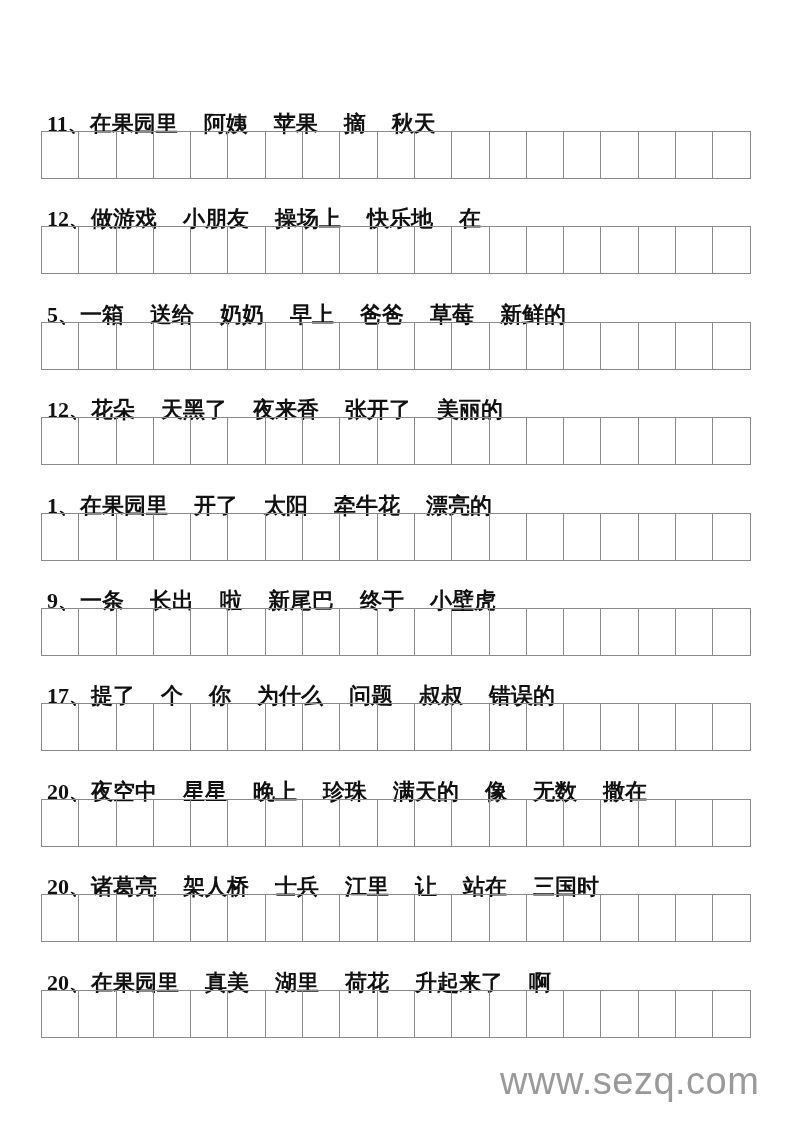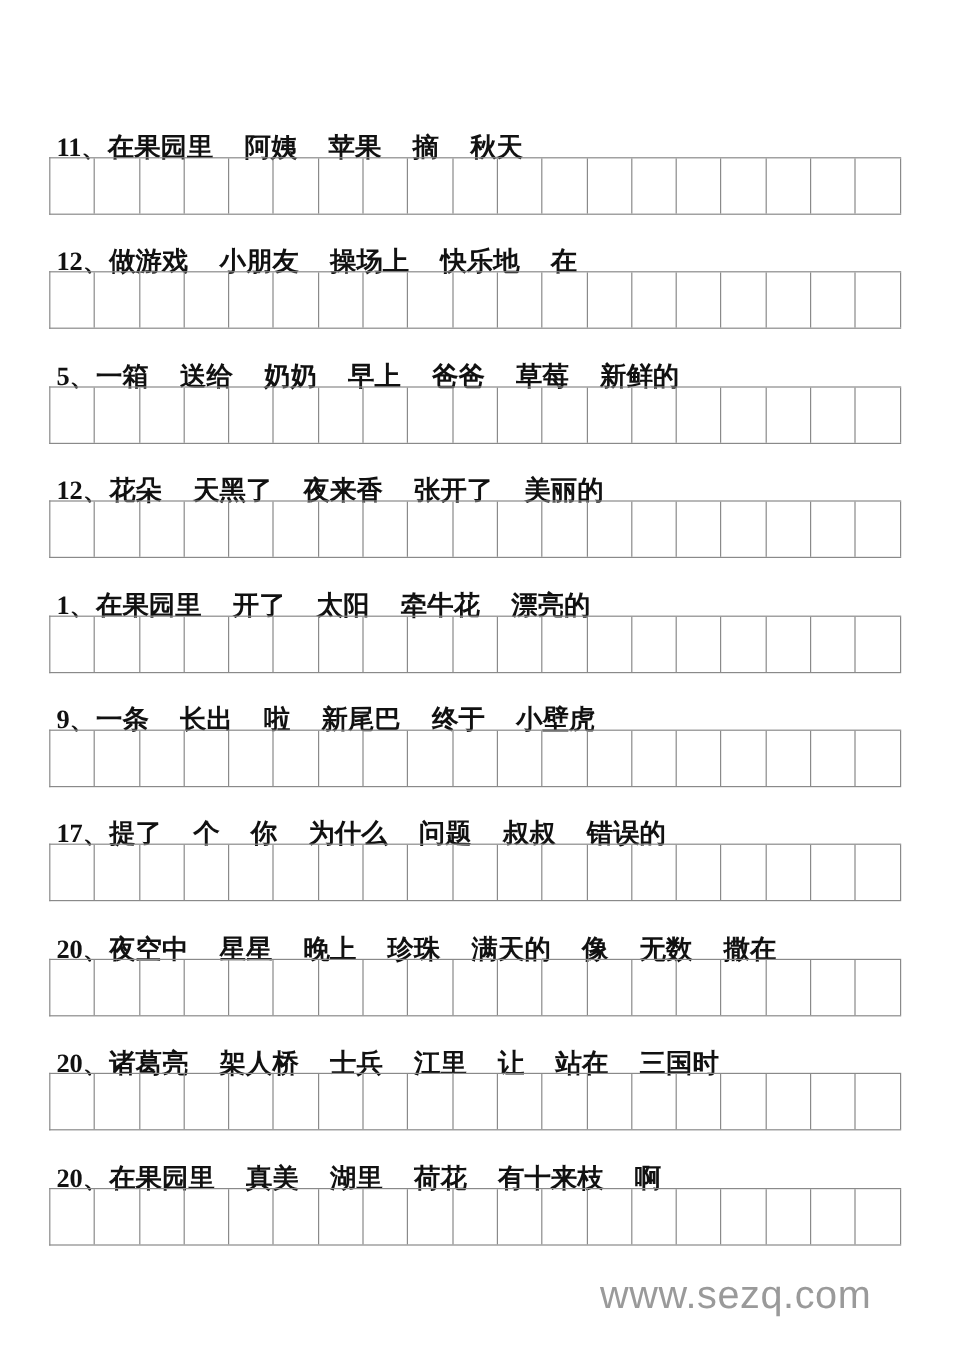--- a/index.html
+++ b/index.html
@@ -19,21 +19,21 @@
       position: absolute; left: 0; top: 36px;
       display: flex; border-top: 1.5px solid #8a8a8a; border-bottom: 1.5px solid #8a8a8a;
       border-left: 1.5px solid #8a8a8a; height: 46px;
     }
     .cell {
       width: 36.3px; height: 46px; border-right: 1.5px solid #8a8a8a; box-sizing: content-box;
     }
     .watermark {
       position: absolute; left: 500px; top: 1060px;
       font-family: "Liberation Sans", "DejaVu Sans", sans-serif;
-      font-size: 33px; color: #9a9a9a; letter-spacing: 0.5px;
+      font-size: 38px; color: #9a9a9a; letter-spacing: 0.5px;
     }
   </style>
 </head>
 <body>
 
 <div id="sheet">
     <div class="item" style="top: 95px;">
       <div class="prompt"><span class="num">11、</span><span class="word">在果园里</span><span class="word">阿姨</span><span class="word">苹果</span><span class="word">摘</span><span class="word">秋天</span></div>
       <div class="grid">
         <div class="cell"></div>
@@ -243,21 +243,21 @@
         <div class="cell"></div>
         <div class="cell"></div>
         <div class="cell"></div>
         <div class="cell"></div>
         <div class="cell"></div>
         <div class="cell"></div>
         <div class="cell"></div>
       </div>
     </div>
     <div class="item" style="top: 953.6px;">
-      <div class="prompt"><span class="num">20、</span><span class="word">在果园里</span><span class="word">真美</span><span class="word">湖里</span><span class="word">荷花</span><span class="word">有十来枝</span><span class="word">啊</span></div>
+      <div class="prompt"><span class="num">20、</span><span class="word">在果园里</span><span class="word">真美</span><span class="word">湖里</span><span class="word">荷花</span><span class="word">升起来了</span><span class="word">啊</span></div>
       <div class="grid">
         <div class="cell"></div>
         <div class="cell"></div>
         <div class="cell"></div>
         <div class="cell"></div>
         <div class="cell"></div>
         <div class="cell"></div>
         <div class="cell"></div>
         <div class="cell"></div>
         <div class="cell"></div>

